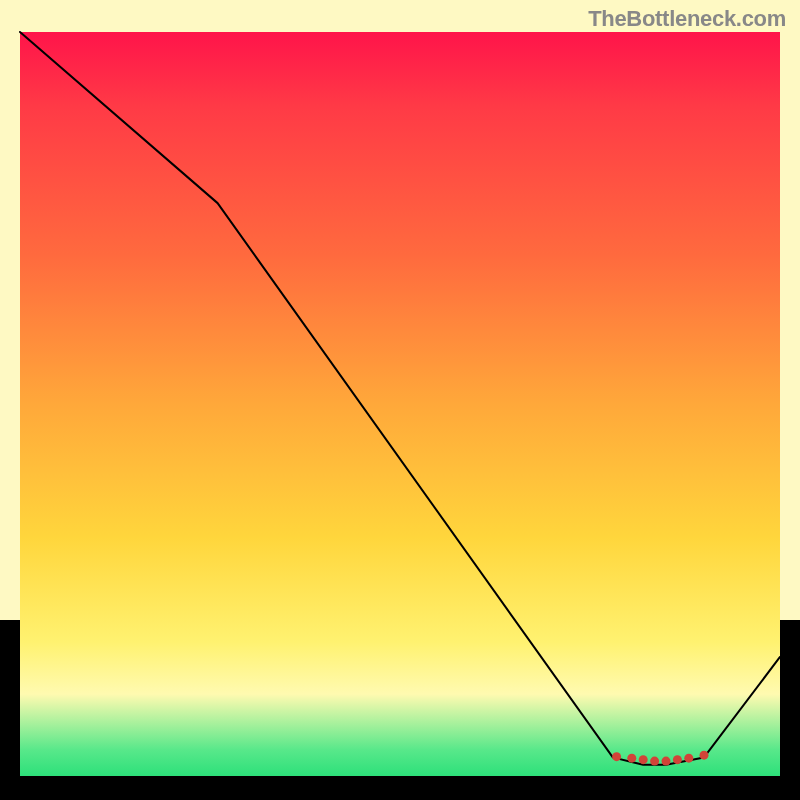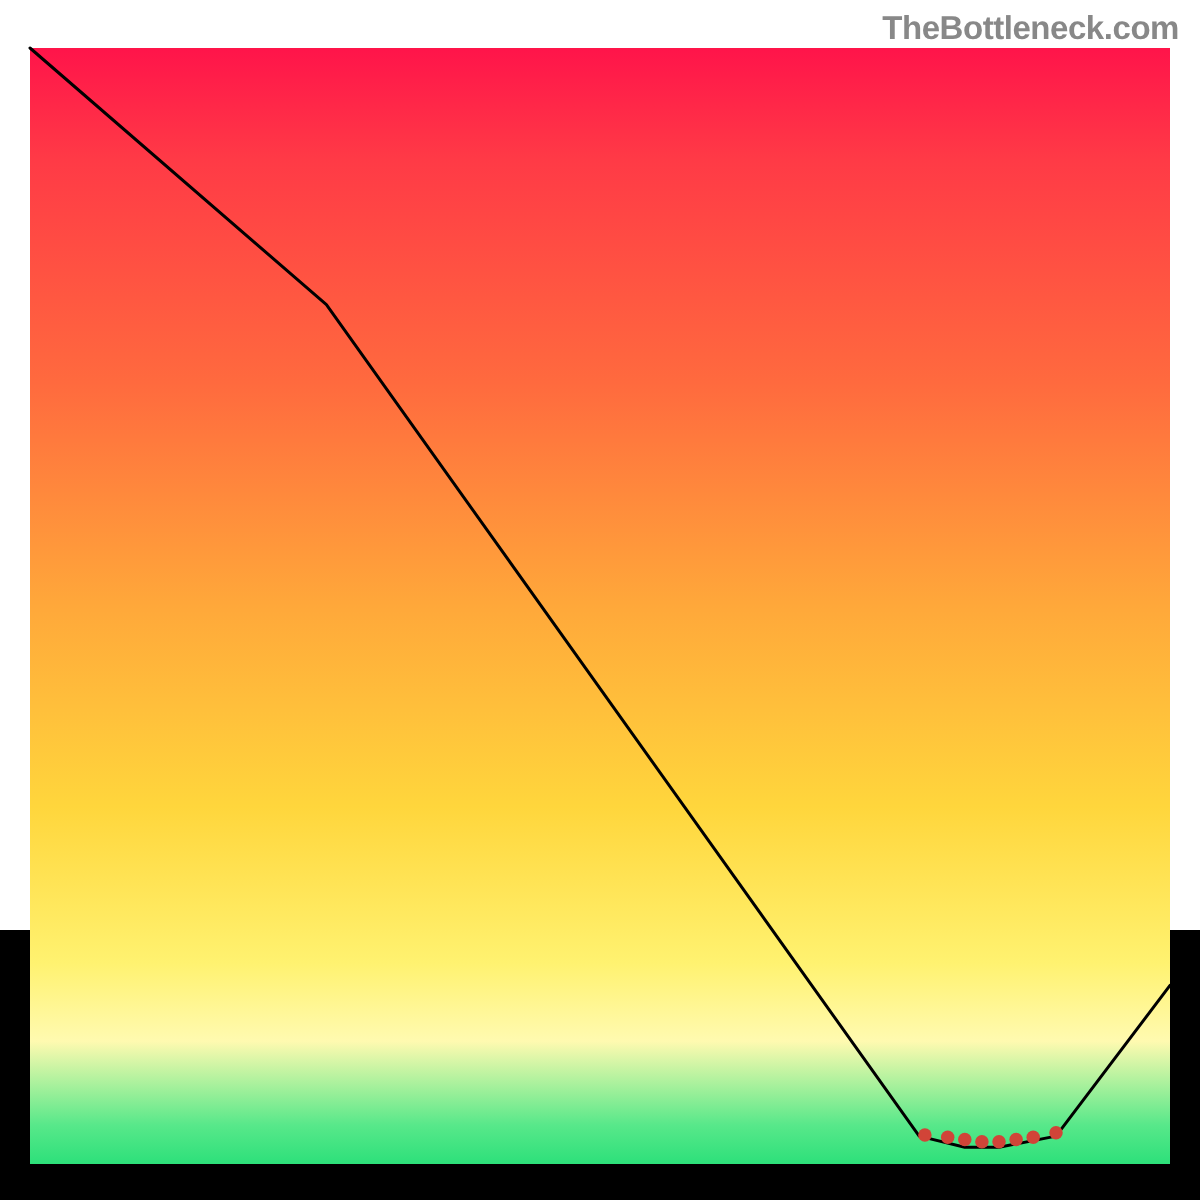--- a/index.html
+++ b/index.html
@@ -1,21 +1,21 @@
 <!DOCTYPE html>
 <html><head>
 <meta charset="utf-8">
 <style>
   * { margin: 0; padding: 0; box-sizing: border-box; }
   html, body { width: 800px; height: 800px; background: #000; overflow: hidden; }
   .wrap {
     position: relative;
     width: 800px;
     height: 620px;
-    background: #ffffff;
+    background: #fef9c3;
   }
   .watermark {
     position: absolute;
     top: 6px;
     right: 14px;
     font-family: Arial, Helvetica, sans-serif;
     font-size: 22px;
     font-weight: 600;
     color: #888;
     letter-spacing: -0.3px;

